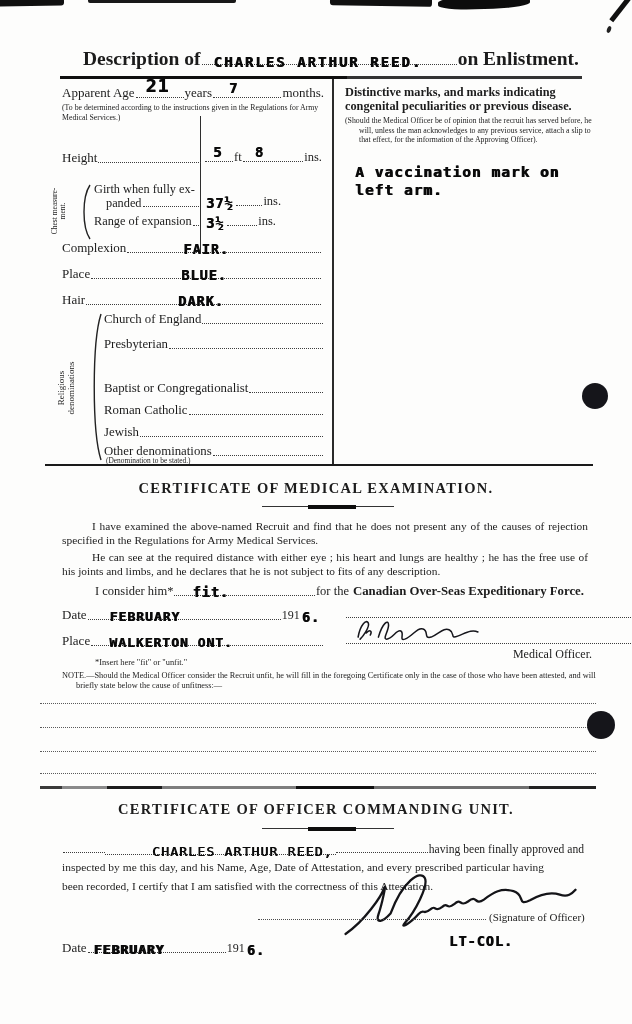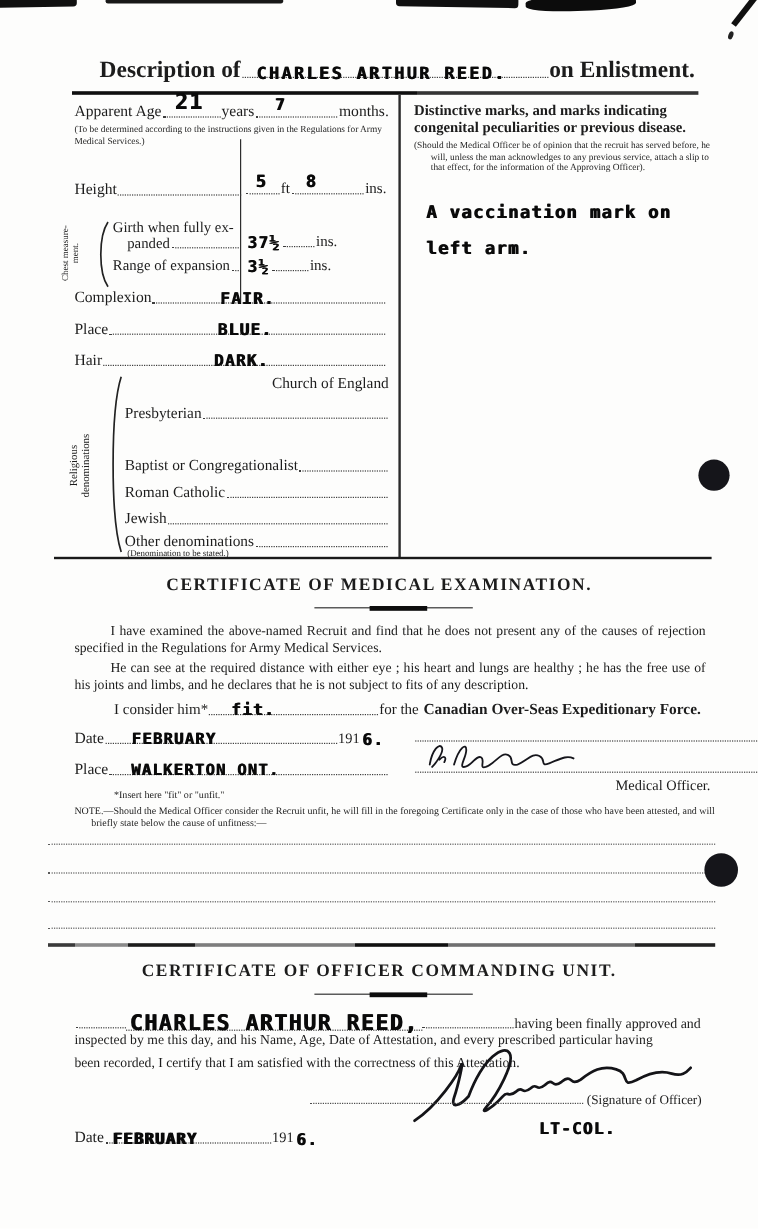--- a/index.html
+++ b/index.html
@@ -26,22 +26,22 @@
   .rule{background:#1a1a1a;}
   .title{text-align:center;font-weight:700;font-size:14.5px;letter-spacing:1.3px;}
   .title-rule{position:absolute;}
   .title-rule .base{position:absolute;left:0;right:0;top:1px;height:1.4px;background:#333;}
   .title-rule .thick{position:absolute;left:46px;width:48px;top:0;height:3.6px;background:#0d0d0d;}
   .dotline{border-bottom:1.6px dotted #5a5a5a;height:12px;}
   .dot-hole{background:#15151a;border-radius:50%;}
   .artifact{background:#101010;}
   .name-wrap{position:relative;display:inline-block;margin:0 2px -3px 2px;}
   .name-wrap .dots{position:absolute;left:-3px;right:-3px;bottom:4px;border-bottom:1.7px dotted #3d3d3d;}
-  .name-wrap .nm{position:relative;z-index:1;font-family:"DejaVu Sans Mono",monospace;font-weight:700;
-       font-size:18px;letter-spacing:1.2px;color:#0a0a0a;text-shadow:0.7px 0 0 #0a0a0a;}
+  .name-wrap .nm{position:relative;z-index:1;font-family:"DejaVu Sans Mono",monospace;font-weight:400;
+       font-size:13px;letter-spacing:1.2px;color:#0a0a0a;text-shadow:0.7px 0 0 #0a0a0a;margin-left:44px;}
   svg.sig{overflow:visible;}
 </style>
 </head>
 <body>
 
 <div class="page">
 
   <div class="abs artifact" style="left:-6px;top:-3px;width:70px;height:9px;border-radius:3px;transform:rotate(-1deg);"></div>
   <div class="abs artifact" style="left:88px;top:-2px;width:148px;height:5px;border-radius:2px;background:#181818;"></div>
   <div class="abs artifact" style="left:330px;top:-3px;width:102px;height:9px;border-radius:3px;transform:rotate(1deg);"></div>
@@ -132,21 +132,21 @@
     <span class="lead fl">
       <span class="tv strike" style="left:92px;font-size:13.5px;">DARK.</span>
     </span>
   </div>
 
   <div class="abs vlabel" style="left:32px;top:377px;width:70px;height:22px;font-size:9px;line-height:10px;">Religious denominations</div>
   <svg class="abs" width="13" height="150" style="left:90px;top:312px;" viewBox="0 0 13 150">
       <path d="M11 2 C2 30 2 120 11 148" stroke="#222" fill="none" stroke-width="1.4"></path>
     </svg>
 
-  <div class="abs row" style="left:104px;top:312px;width:220px;font-size:12.8px;flex-direction:column;">
+  <div class="abs row" style="left:104px;top:312px;width:220px;font-size:12.8px;">
     <span class="lbl">Church of England</span>
     <span class="lead fl"></span>
   </div>
   <div class="abs row" style="left:104px;top:337px;width:220px;font-size:12.8px;">
     <span class="lbl">Presbyterian</span>
     <span class="lead fl"></span>
   </div>
   <div class="abs row" style="left:104px;top:381px;width:220px;font-size:12.8px;">
     <span class="lbl">Baptist or Congregationalist</span>
     <span class="lead fl"></span>
@@ -160,21 +160,21 @@
     <span class="lead fl"></span>
   </div>
   <div class="abs row" style="left:104px;top:444px;width:220px;font-size:12.8px;">
     <span class="lbl">Other denominations</span>
     <span class="lead fl"></span>
   </div>
   <div class="abs fine" style="left:106px;top:456px;font-size:7.4px;">(Denomination to be stated.)</div>
 
   <div class="abs bold" style="left:345px;top:85px;width:242px;font-size:12.3px;line-height:14px;">Distinctive marks, and marks indicating congenital peculiarities or previous disease.</div>
   <div class="abs fine hang" style="left:345px;top:116px;width:242px;">(Should the Medical Officer be of opinion that the recruit has served before, he will, unless the man acknowledges to any previous service, attach a slip to that effect, for the information of the Approving Officer).</div>
-  <div class="abs typed-block" style="left:355px;top:163px;width:228px;font-size:14.5px;line-height:30px;">A vaccination mark on left arm.</div>
+  <div class="abs typed-block" style="left:355px;top:163px;width:228px;font-size:14.5px;line-height:18px;">A vaccination mark on left arm.</div>
 
   <div class="abs rule" style="left:45px;top:464px;width:548px;height:2.2px;"></div>
 
   <div class="abs title" style="left:56px;top:480px;width:520px;">CERTIFICATE OF MEDICAL EXAMINATION.</div>
   <div class="title-rule" style="left:262px;top:505px;width:132px;height:5px;">
     <div class="base"></div>
     <div class="thick"></div>
   </div>
   <div class="abs" style="left:62px;top:520px;width:526px;font-size:11.4px;line-height:13.6px;text-indent:30px;text-align:justify;">I have examined the above-named Recruit and find that he does not present any of the causes of rejection specified in the Regulations for Army Medical Services.</div>
   <div class="abs" style="left:62px;top:551px;width:526px;font-size:11.4px;line-height:13.6px;text-indent:30px;text-align:justify;">He can see at the required distance with either eye ; his heart and lungs are healthy ; he has the free use of his joints and limbs, and he declares that he is not subject to fits of any description.</div>

